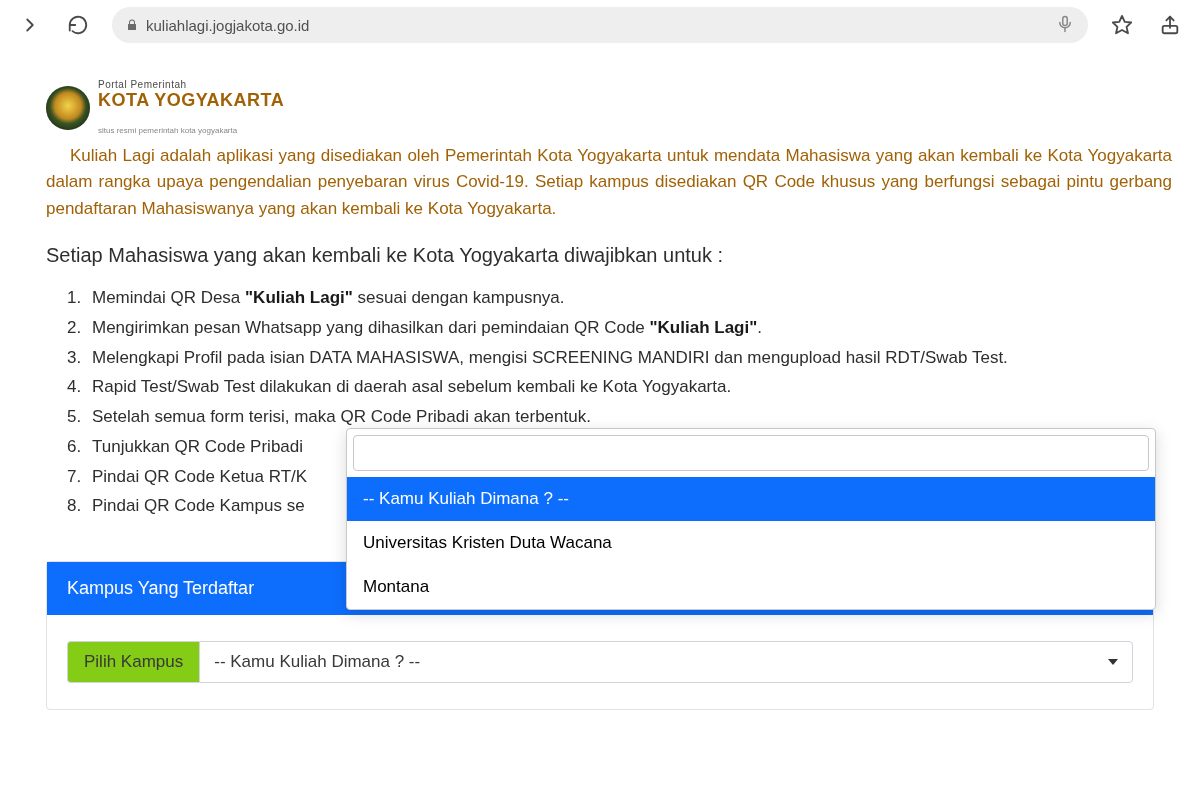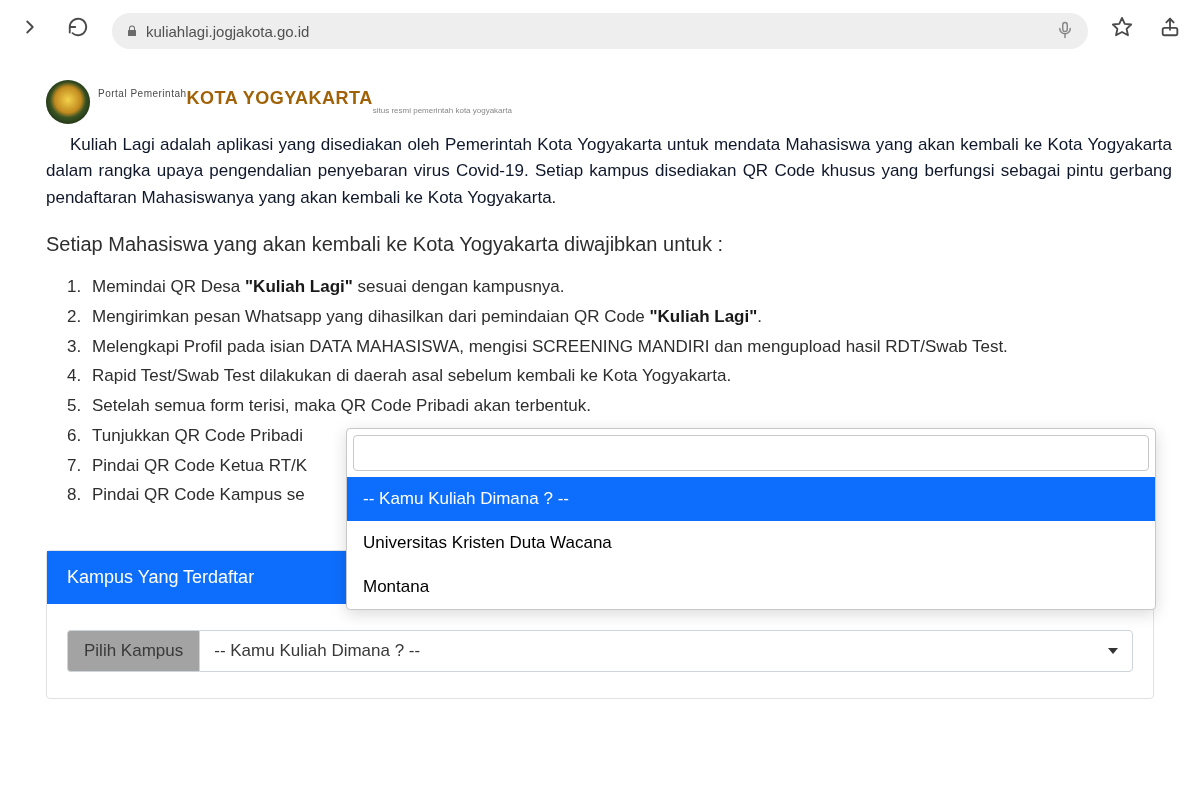--- a/index.html
+++ b/index.html
@@ -9,22 +9,22 @@
       color: #292828;
       width: 1200px;
       height: 800px;
       overflow: hidden;
     }
 
     
     .browser-bar {
       height: 50px;
       display: flex;
-      align-items: flex-start;
-      padding: 13px 16px;
+      align-items: center;
+      padding: 2px 16px;
       gap: 20px;
       background: #fff;
     }
     .nav-btn {
       width: 28px;
       height: 28px;
       display: flex;
       align-items: center;
       justify-content: center;
       color: #4a4a4a;
@@ -71,21 +71,21 @@
       margin: 30px 0 8px 30px;
     }
     .logo-emblem {
       width: 44px;
       height: 44px;
       border-radius: 50%;
       background: radial-gradient(circle at 50% 45%, #f3d24a 0%, #c18a1f 40%, #3a5525 55%, #1f3112 100%);
       box-shadow: inset 0 0 6px rgba(0,0,0,0.4);
       position: relative;
     }
-    .logo-text { display: flex; flex-direction: row; line-height: 1; }
+    .logo-text { display: flex; flex-direction: column; line-height: 1; }
     .logo-line1 {
       font-size: 10px;
       color: #4a4a4a;
       letter-spacing: 0.5px;
       margin-bottom: 1px;
     }
     .logo-line2 {
       font-size: 18px;
       font-weight: 800;
       color: #a16207;
@@ -93,21 +93,21 @@
     }
     .logo-line3 {
       font-size: 8px;
       color: #888;
       margin-top: 18px;
     }
 
     .intro {
       font-size: 17px;
       line-height: 1.55;
-      color: #0f172a;
+      color: #a16207;
       margin: 2px 12px 22px 30px;
       text-align: justify;
     }
     .intro-first { text-indent: 24px; }
 
     .lead-in {
       font-size: 20px;
       margin: 0 30px 16px 30px;
       color: #2f2e2e;
     }
@@ -136,21 +136,21 @@
       font-weight: 500;
       padding: 16px 20px;
     }
     .panel-body {
       padding: 26px 20px;
       display: flex;
       align-items: center;
       gap: 0;
     }
     .field-label-box {
-      background: #a3a3a3;
+      background: #84cc16;
       border: 1px solid #ced4da;
       border-right: none;
       border-radius: 4px 0 0 4px;
       padding: 10px 16px;
       font-size: 17px;
       color: #3a3939;
       white-space: nowrap;
     }
     .select-display {
       flex: 1;

